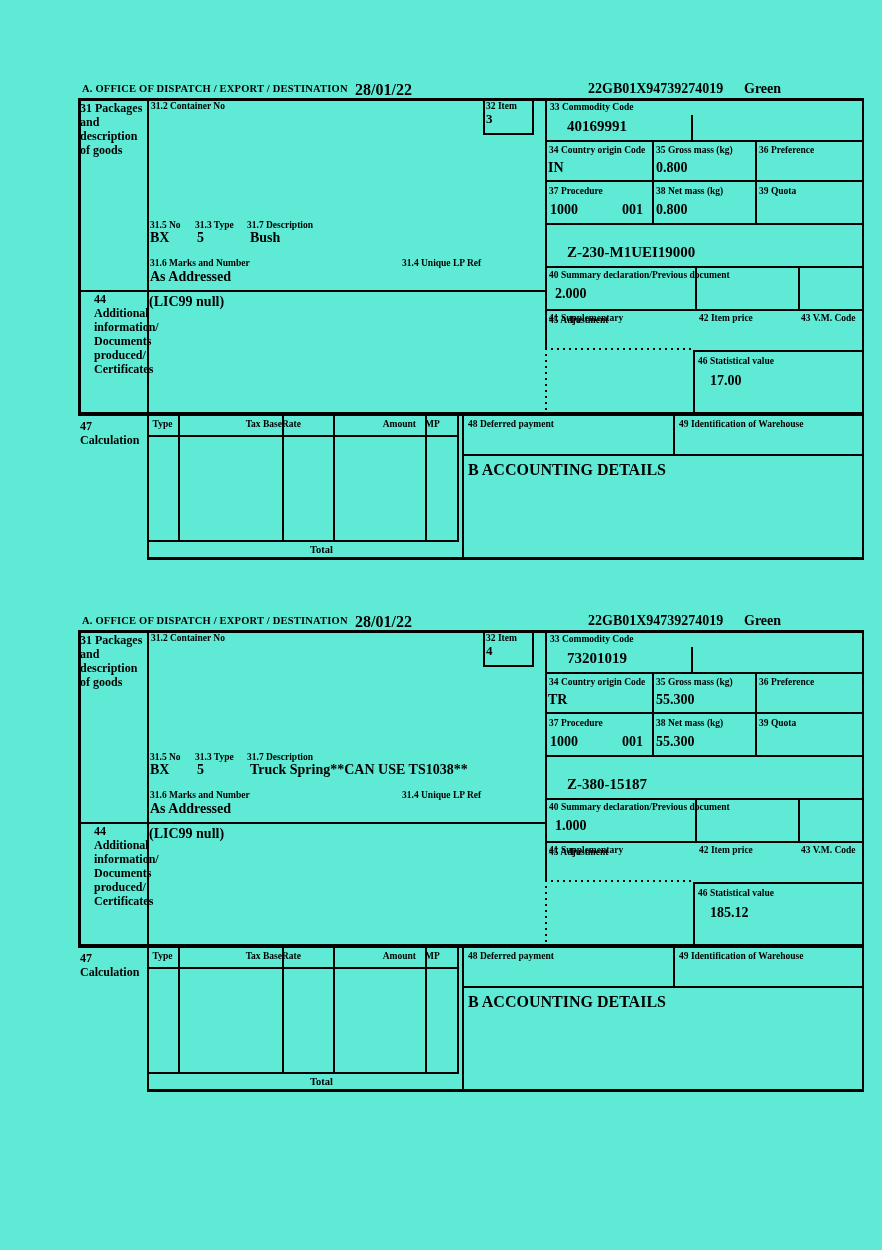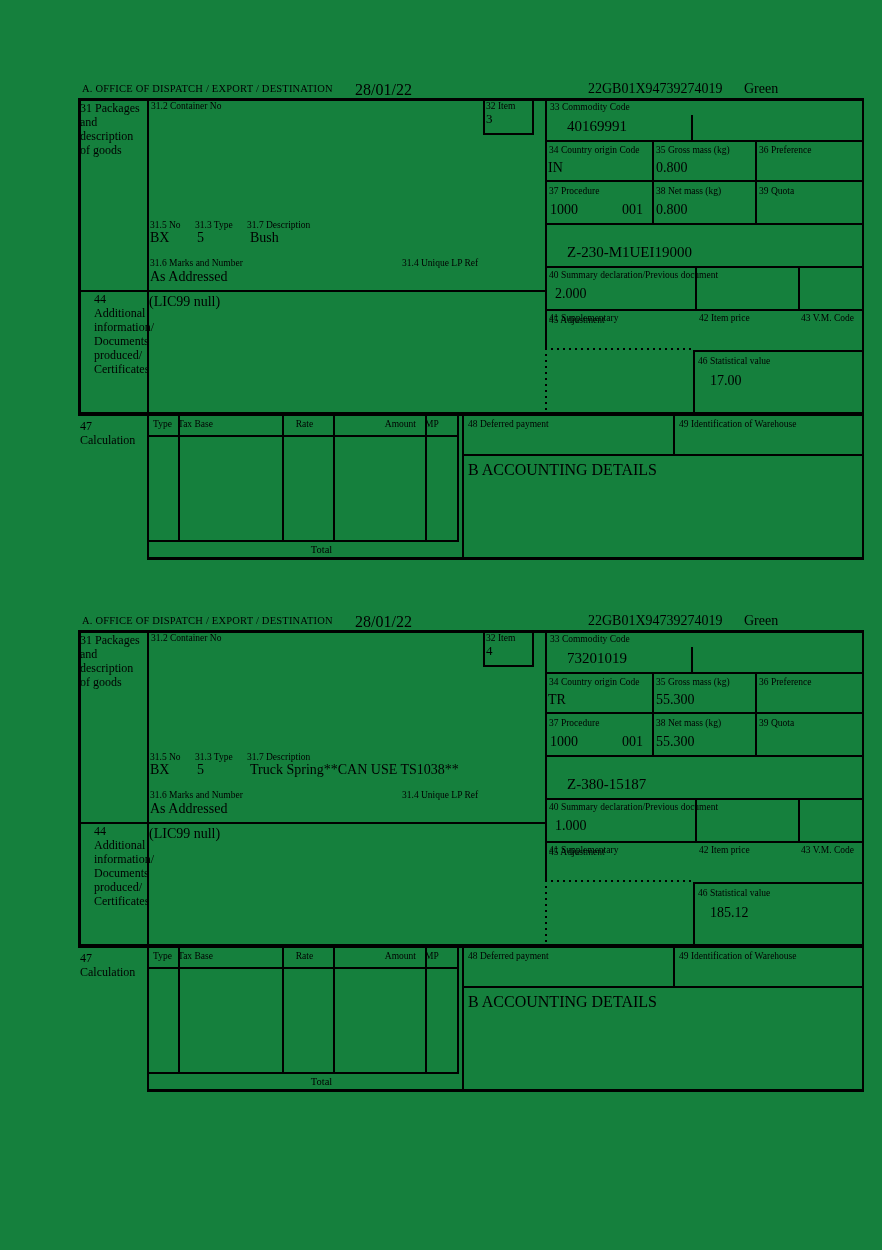--- a/index.html
+++ b/index.html
@@ -1,17 +1,17 @@
 <!DOCTYPE html>
 <html><head>
 <meta charset="utf-8">
 <style>
   html,body{margin:0;padding:0;background:#e8e8e8;}
-  .page{position:relative;width:882px;height:1250px;background:#15803d;overflow:hidden;
-        font-family:"Liberation Serif",serif;font-weight:400;color:#000;}
+  .page{position:relative;width:882px;height:1250px;background:#5eead4;overflow:hidden;
+        font-family:"Liberation Serif",serif;font-weight:700;color:#000;}
   .sec{position:absolute;left:78px;width:786px;height:482px;}
   .s0{top:80px}
   .s1{top:612px}
 
   
   .ln{position:absolute;background:#000;display:block;}
   .h1{left:0;top:18px;width:786px;height:3px}
   .h2{left:405px;top:53px;width:51px;height:2px}
   .h3{left:467px;top:60px;width:319px;height:2px}
   .h4{left:467px;top:100px;width:319px;height:2px}
@@ -95,22 +95,22 @@
   .t-no{left:72px;top:150px}
   .t-ptype{left:119px;top:150px}
   .t-desc{left:172px;top:150px}
   .t-l316{left:72px;top:178px}
   .t-l314{left:324px;top:178px}
   .t-marks{left:72px;top:189px}
   .t-add{left:71px;top:214px}
 
   .th{position:absolute;top:339px;font-size:9.5px;box-sizing:border-box}
   .th-type{left:69px;width:31px;text-align:center}
-  .th-tax{left:100px;width:104px;text-align:left}
-  .th-rate{left:204px;width:48px;text-align:center;padding-right:3px}
+  .th-tax{left:100px;width:104px;text-align:right}
+  .th-rate{left:204px;width:48px;text-align:left;padding-right:3px}
   .th-amt{left:255px;width:89px;text-align:right;padding-right:6px}
   .th-mp{left:347px;width:32px;}
   .t-total{left:69px;top:464px;width:315px;text-align:center;padding-left:34px;font-size:10.5px;box-sizing:border-box}
   .t-l48{left:390px;top:339px}
   .t-l49{left:601px;top:339px}
   .t-lB{left:390px;top:381px;font-size:16px}
 </style>
 </head>
 <body>
 

